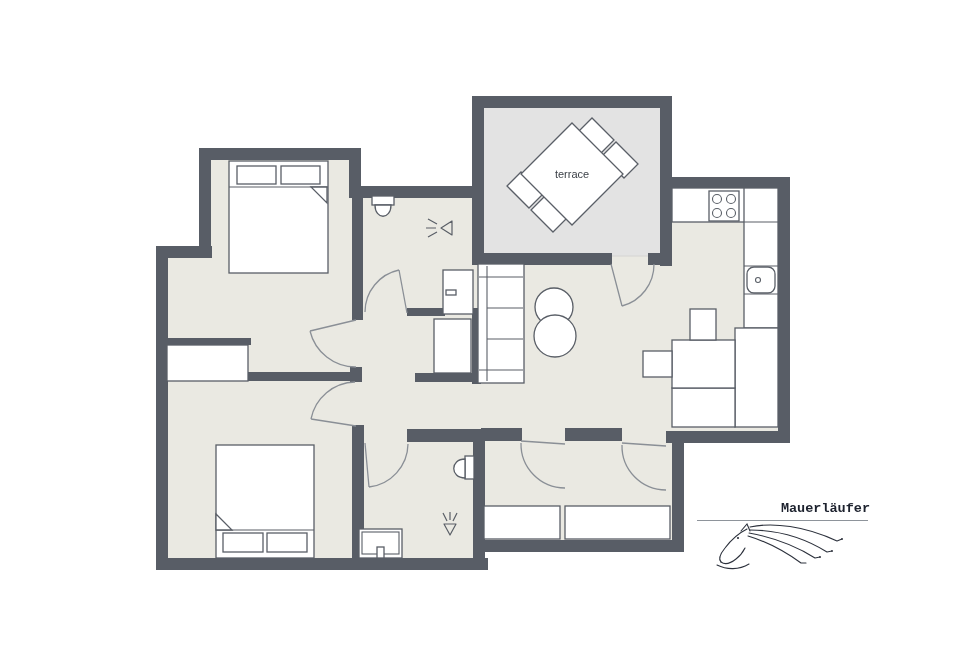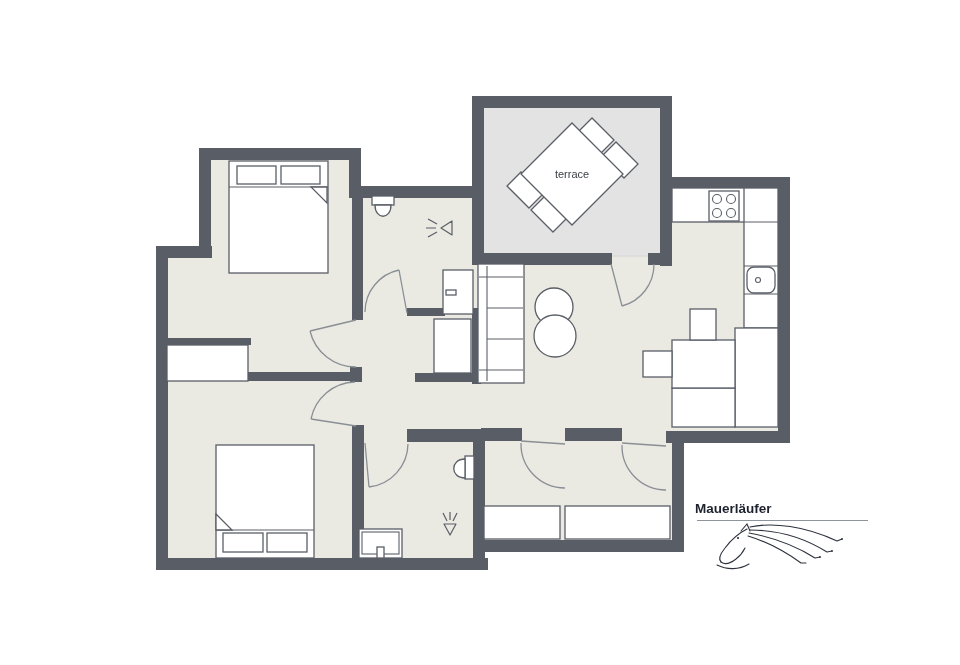--- a/index.html
+++ b/index.html
@@ -7,21 +7,21 @@
          font-family:"Liberation Sans",sans-serif;}
   svg.plan{position:absolute;left:0;top:0;}
   .floor{fill:var(--floor,#eae9e2);}
   .tfloor{fill:var(--terrace_floor,#e3e3e3);stroke:#d4d4d2;stroke-width:1;}
   .wall{fill:var(--wall,#585d66);}
   .furn{fill:#ffffff;stroke:var(--outline,#5a5f67);stroke-width:1.3;stroke-linejoin:miter;}
   .thin{fill:none;stroke:var(--outline,#5a5f67);stroke-width:1.1;}
   .door{fill:none;stroke:var(--door,#8a8f96);stroke-width:1.3;}
   .icon{fill:none;stroke:var(--outline,#5a5f67);stroke-width:1.2;stroke-linejoin:round;}
   .plan-label{font:11px "Liberation Sans",sans-serif;fill:#3a3f46;text-anchor:middle;}
-  .brand{position:absolute;left:695px;top:501px;width:175px;text-align:left;color:#1d222e;}
+  .brand{position:absolute;left:695px;top:501px;width:175px;text-align:right;color:#1d222e;font-family:Liberation Mono, monospace;}
   .brand .t{font-size:13.5px;font-weight:700;line-height:1.15;}
   .brand .rule{border-top:1px solid #8e949b;margin:3px 2px 0 2px;}
   .brand svg{display:block;margin:1px auto 0 auto;}
   .logo{fill:none;stroke:#2d323d;stroke-width:1.1;stroke-linecap:round;}
   .logo-dot{fill:#2d323d;stroke:none;}
 </style>
 </head>
 <body>
 
 <div class="stage">

